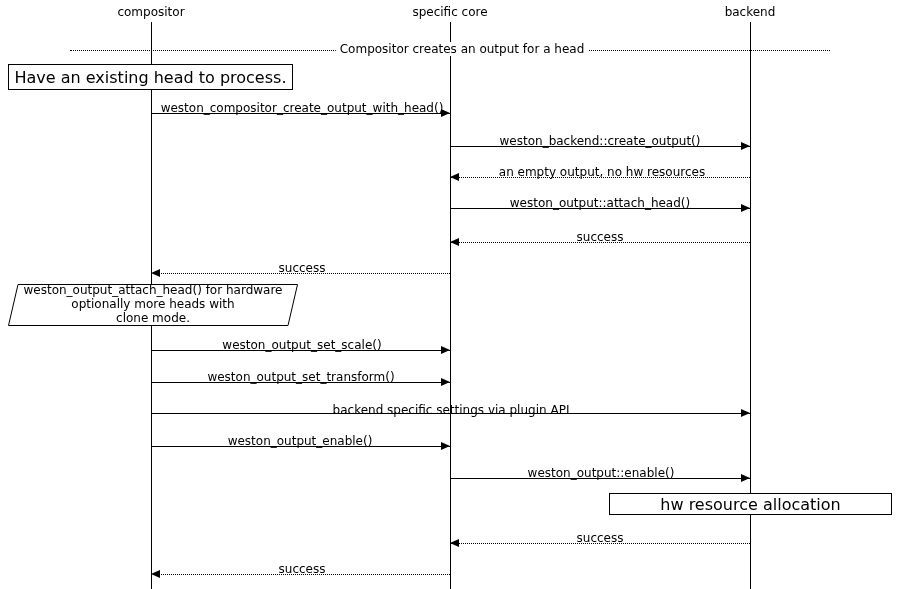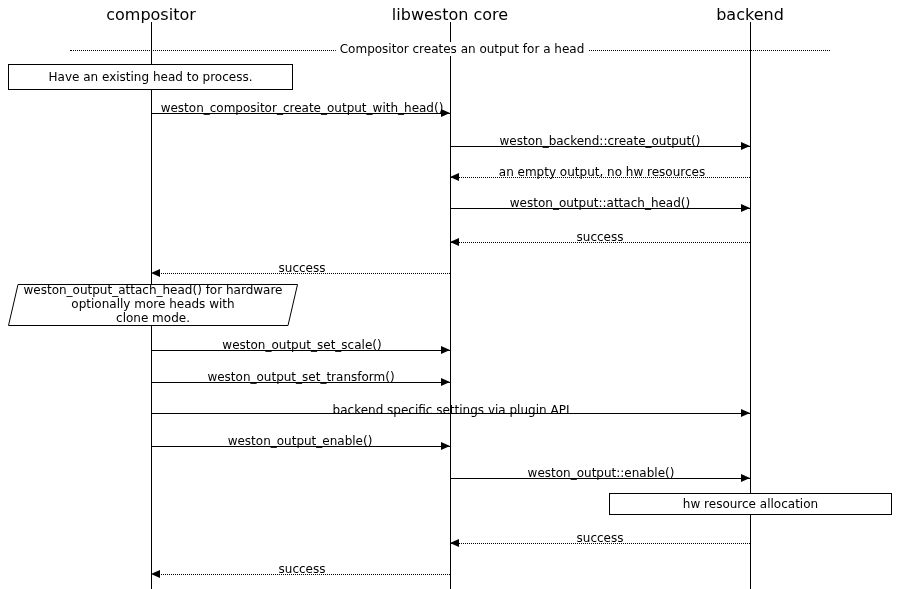--- a/index.html
+++ b/index.html
@@ -13,21 +13,21 @@
   }
   #diagram {
     position: relative;
     width: 900px;
     height: 589px;
     overflow: hidden;
     background: #ffffff;
   }
   .lifeline-label {
     position: absolute;
-    font-size: 16px;
+    font-size: 12px;
     color: #000;
     text-align: center;
     white-space: nowrap;
     transform: translateX(-50%);
   }
   .lifeline {
     position: absolute;
     width: 0;
     border-left: 1px solid #000;
   }
@@ -74,21 +74,21 @@
     background: #ffffff;
     padding: 0 4px;
     white-space: nowrap;
     transform: translateX(-50%);
     margin-left: 12px;
   }
   .note-box {
     position: absolute;
     border: 1px solid #000;
     background: #ffffff;
-    font-size: 12px;
+    font-size: 16px;
     color: #000;
     box-sizing: border-box;
     display: flex;
     align-items: center;
     justify-content: center;
     text-align: center;
     white-space: nowrap;
   }
   .note-poly {
     position: absolute;
@@ -114,21 +114,21 @@
     width: 100%;
     height: 100%;
   }
 </style>
 </head>
 <body>
 
 <div id="diagram">
     <div class="lifeline-label" style="left: 151px; top: 5px;">compositor</div>
     <div class="lifeline" style="left: 151px; top: 22px; height: 567px;"></div>
-    <div class="lifeline-label" style="left: 450px; top: 5px;">libweston core</div>
+    <div class="lifeline-label" style="left: 450px; top: 5px;">specific core</div>
     <div class="lifeline" style="left: 450px; top: 22px; height: 567px;"></div>
     <div class="lifeline-label" style="left: 750px; top: 5px;">backend</div>
     <div class="lifeline" style="left: 750px; top: 22px; height: 567px;"></div>
     <div class="sep-line" style="left: 70px; top: 50px; width: 760px;"></div>
     <div class="sep-label" style="left: 450px; top: 42px;">Compositor creates an output for a head</div>
     <div class="arrow-line" style="left: 151px; top: 113px; width: 299px;"></div>
     <div class="arrowhead right" style="top: 109px; left: 441px;"></div>
     <div class="msg-label" style="left: 302px; top: 101px;">weston_compositor_create_output_with_head()</div>
     <div class="arrow-line" style="left: 450px; top: 146px; width: 300px;"></div>
     <div class="arrowhead right" style="top: 142px; left: 741px;"></div>

